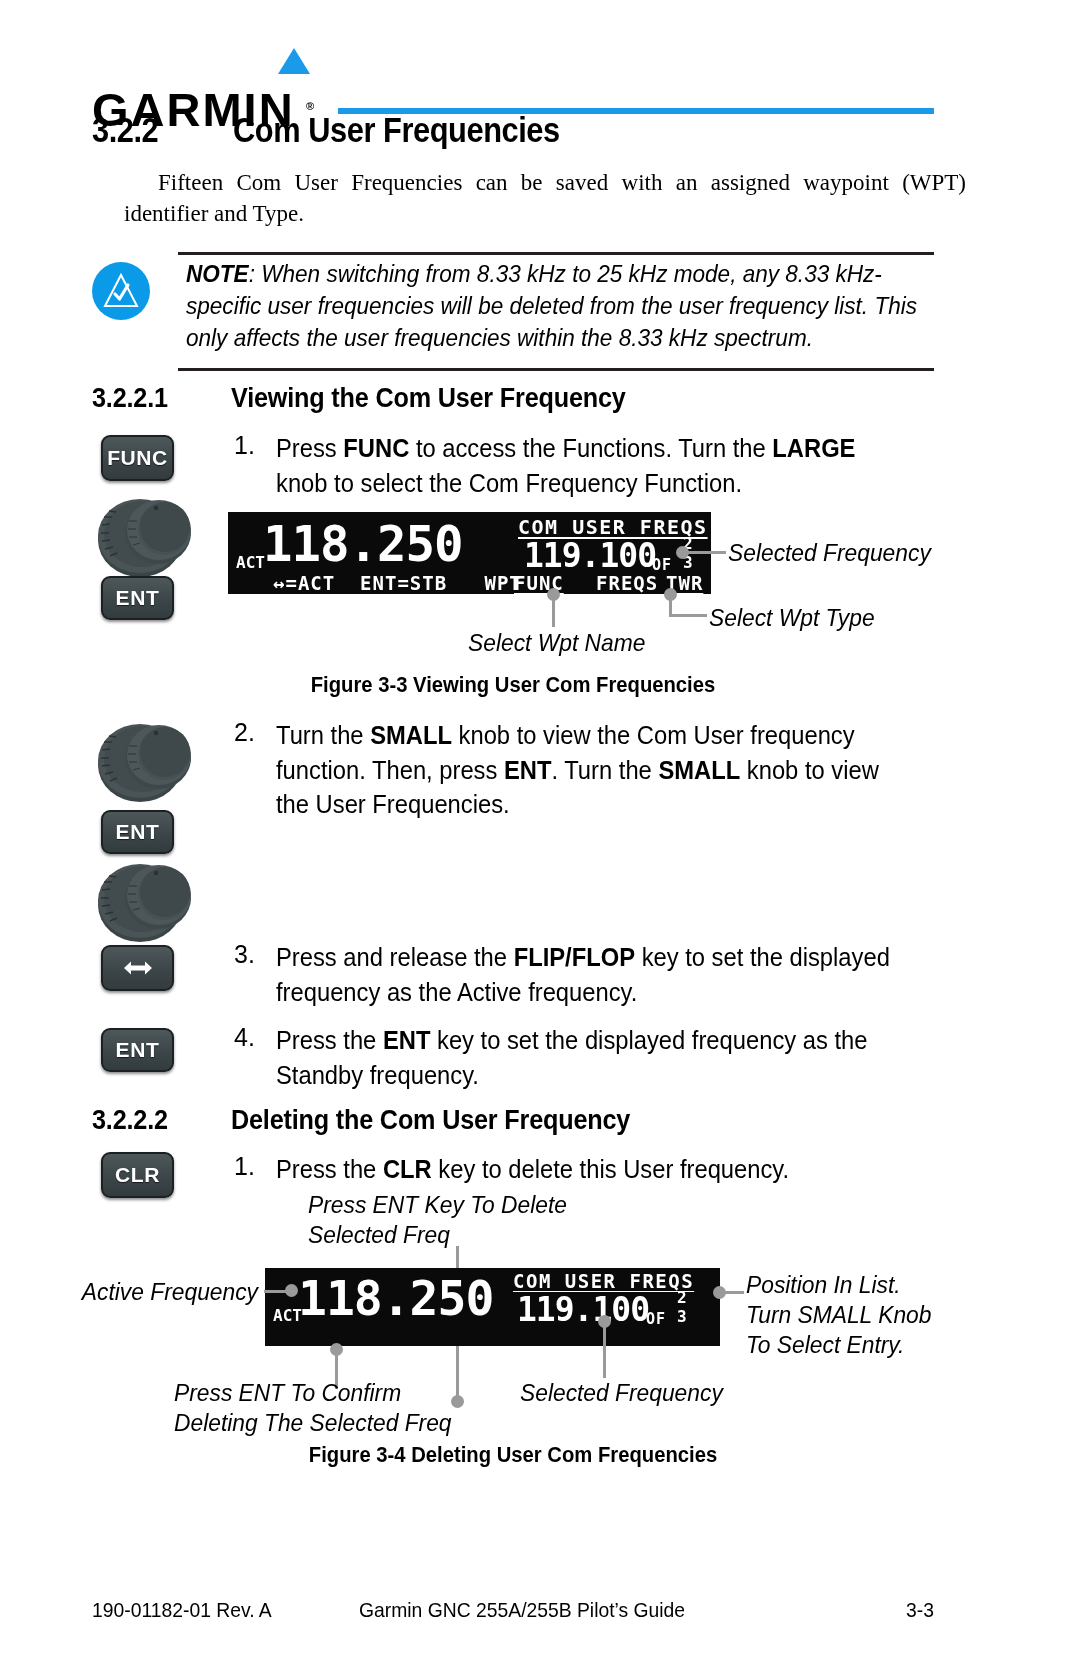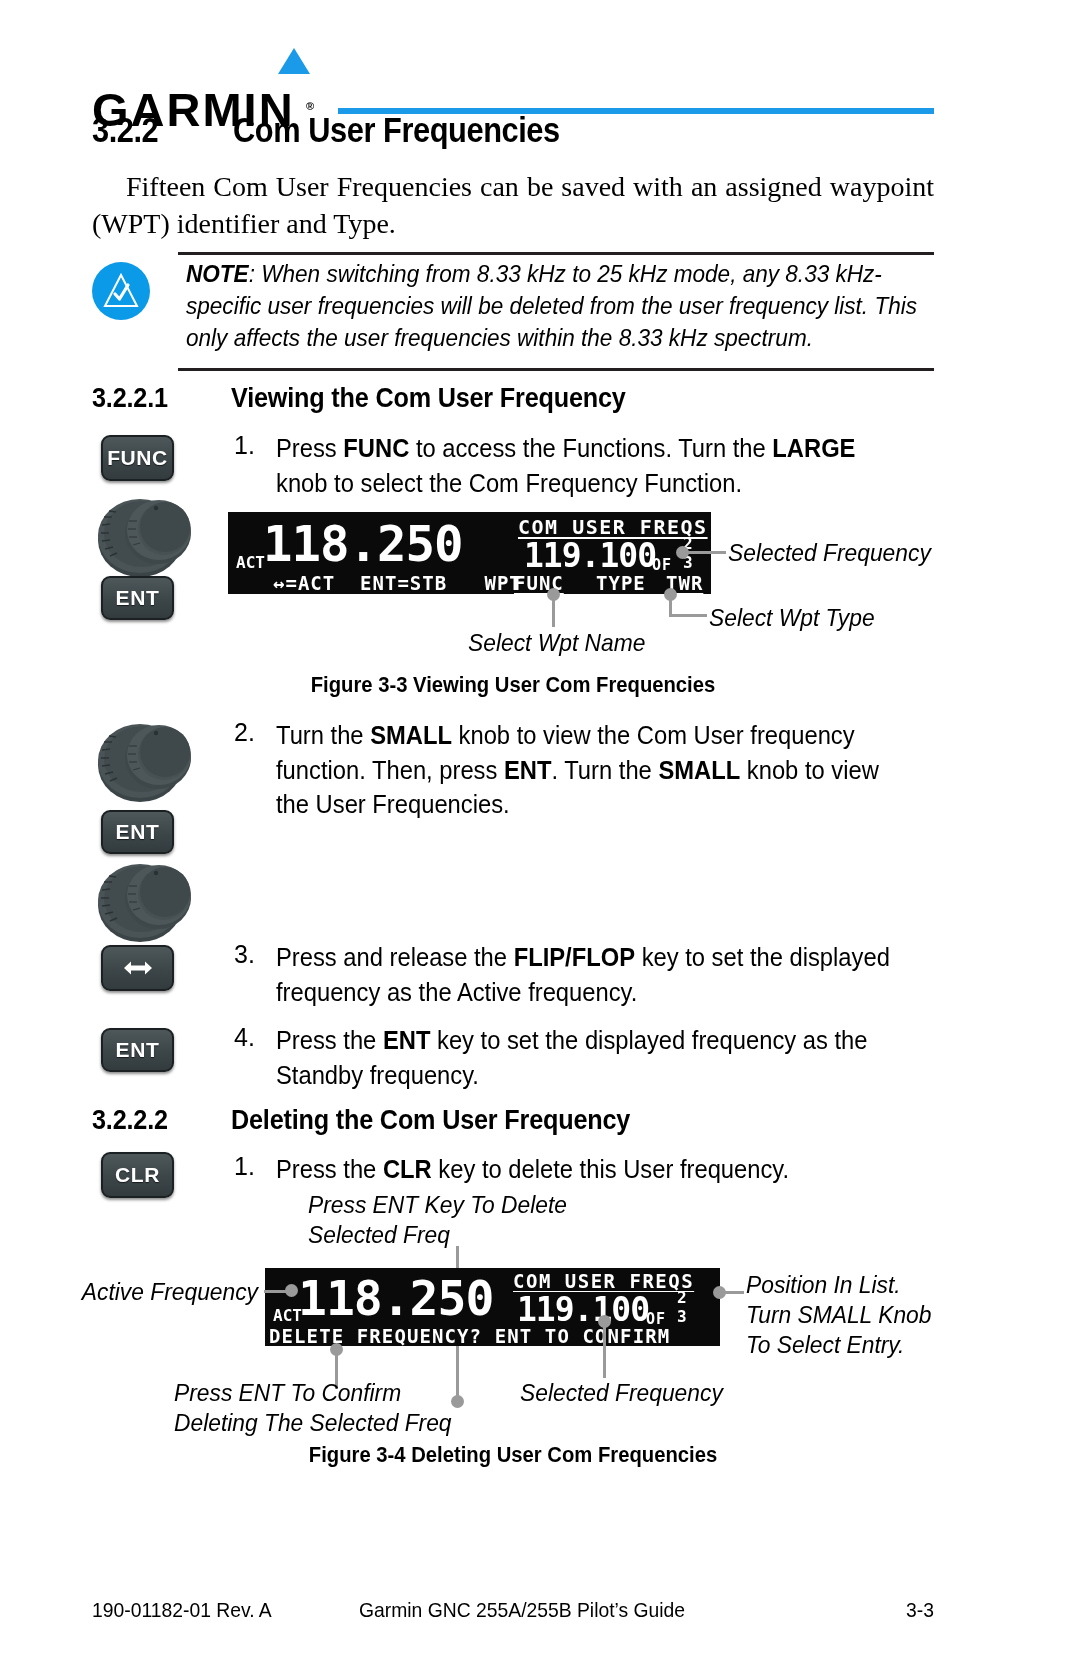--- a/index.html
+++ b/index.html
@@ -65,24 +65,25 @@
     transform: scaleX(0.9);
     transform-origin: left center;
     white-space: nowrap;
     color: #000;
   }
 
   
   .serif-para {
     position: absolute;
     font-family: "Liberation Serif", serif;
-    font-size: 28px;
+    font-size: 23px;
     line-height: 1.33;
     text-align: justify;
     color: #000;
+    margin-left: 32px;
   }
   .step {
     position: absolute;
     font-family: "Liberation Sans", sans-serif;
     font-size: 25px;
     line-height: 1.38;
     color: #000;
     transform: scaleX(0.95);
     transform-origin: left top;
   }
@@ -286,21 +287,21 @@
     <div class="mono u-line" style="left:290px; top:3px; font-size:20px; letter-spacing:1.5px;">COM USER FREQS</div>
 
     <div class="big-freq" style="left:296px; top:24px; font-size:33px;">119.100</div>
 
     <div class="mono" style="left:424px; top:44px; font-size:15px;">OF</div>
     <div class="mono" style="left:455px; top:24px; font-size:16px; line-height:1.0;">2</div>
     <div class="mono" style="left:455px; top:43px; font-size:16px; line-height:1.0;">3</div>
 
     <div class="mono" style="left:45px; top:60px; font-size:19px; letter-spacing:1px;">↔=ACT  ENT=STB   WPT</div>
     <div class="mono u-line" style="left:286px; top:60px; font-size:19px; letter-spacing:1px;">FUNC</div>
-    <div class="mono" style="left:368px; top:60px; font-size:19px; letter-spacing:1px;">TYPE</div>
+    <div class="mono" style="left:368px; top:60px; font-size:19px; letter-spacing:1px;">FREQS</div>
     <div class="mono u-line" style="left:438px; top:60px; font-size:19px; letter-spacing:1px;">TWR</div>
   </div>
 
   <div class="leader-dot" style="left:676px; top:546px;"></div>
   <div class="leader-h" style="left:686px; top:551px; width:40px;"></div>
   <div class="callout" style="left:728px; top:538px;">Selected Frequency</div>
 
   <div class="leader-dot" style="left:664px; top:588px;"></div>
   <div class="leader-v" style="left:669px; top:594px; height:22px;"></div>
   <div class="leader-h" style="left:669px; top:614px; width:38px;"></div>
@@ -412,21 +413,20 @@
     <div class="big-freq" style="left:33px; top:2px; font-size:48px;">118.250</div>
 
     <div class="mono u-line" style="left:248px; top:2px; font-size:19px; letter-spacing:1.5px;">COM USER FREQS</div>
 
     <div class="big-freq" style="left:252px; top:22px; font-size:33px;">119.100</div>
 
     <div class="mono" style="left:381px; top:42px; font-size:15px;">OF</div>
     <div class="mono" style="left:412px; top:22px; font-size:16px; line-height:1.0;">2</div>
     <div class="mono" style="left:412px; top:41px; font-size:16px; line-height:1.0;">3</div>
 
-    <div class="mono u-line" style="left:4px; top:57px; font-size:19px; letter-spacing:1.1px;">DELETE FREQUENCY? ENT TO CONFIRM</div>
   </div>
 
   <div class="callout right-align" style="left:0px; top:1277px; width:258px; text-align:right;">Active Frequency</div>
   <div class="leader-h" style="left:264px; top:1290px; width:26px;"></div>
   <div class="leader-dot" style="left:285px; top:1284px;"></div>
 
   <div class="leader-dot" style="left:713px; top:1286px;"></div>
   <div class="leader-h" style="left:722px; top:1291px; width:22px;"></div>
   <div class="callout" style="left:746px; top:1270px;">Position In List.
 Turn SMALL Knob

